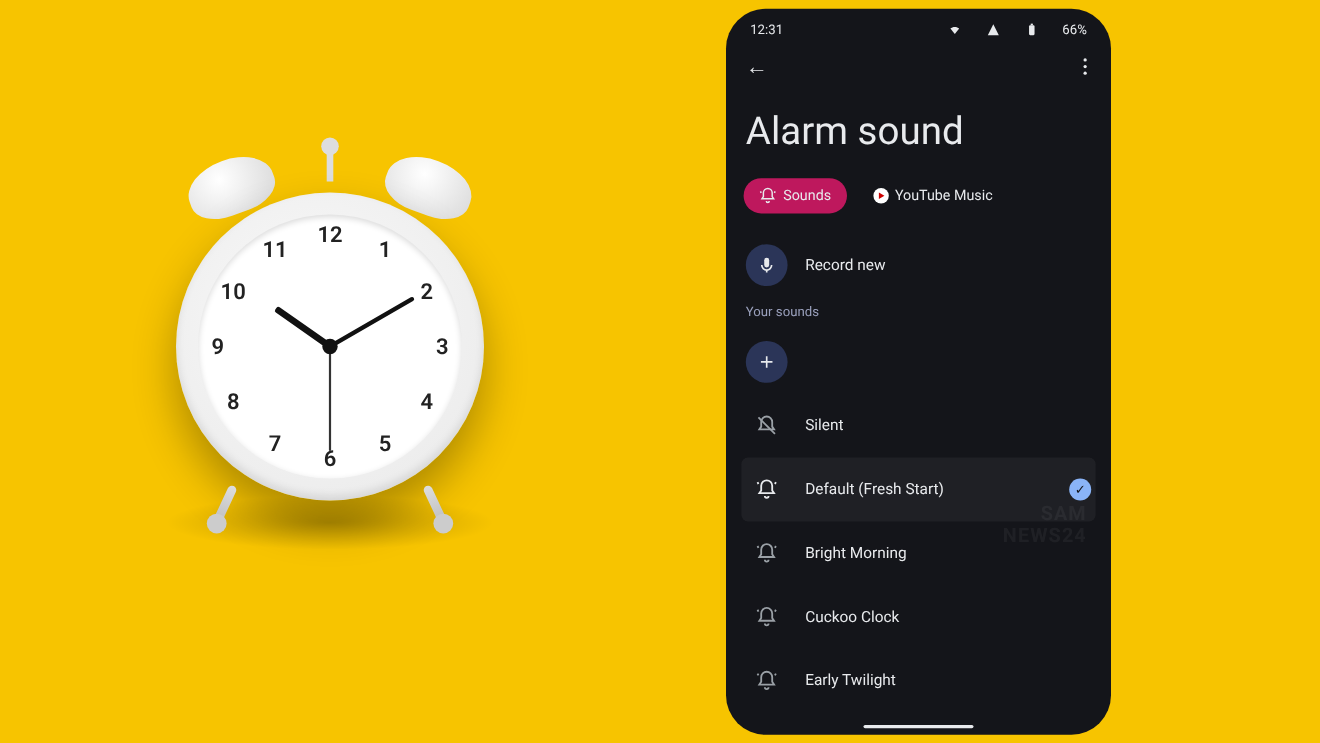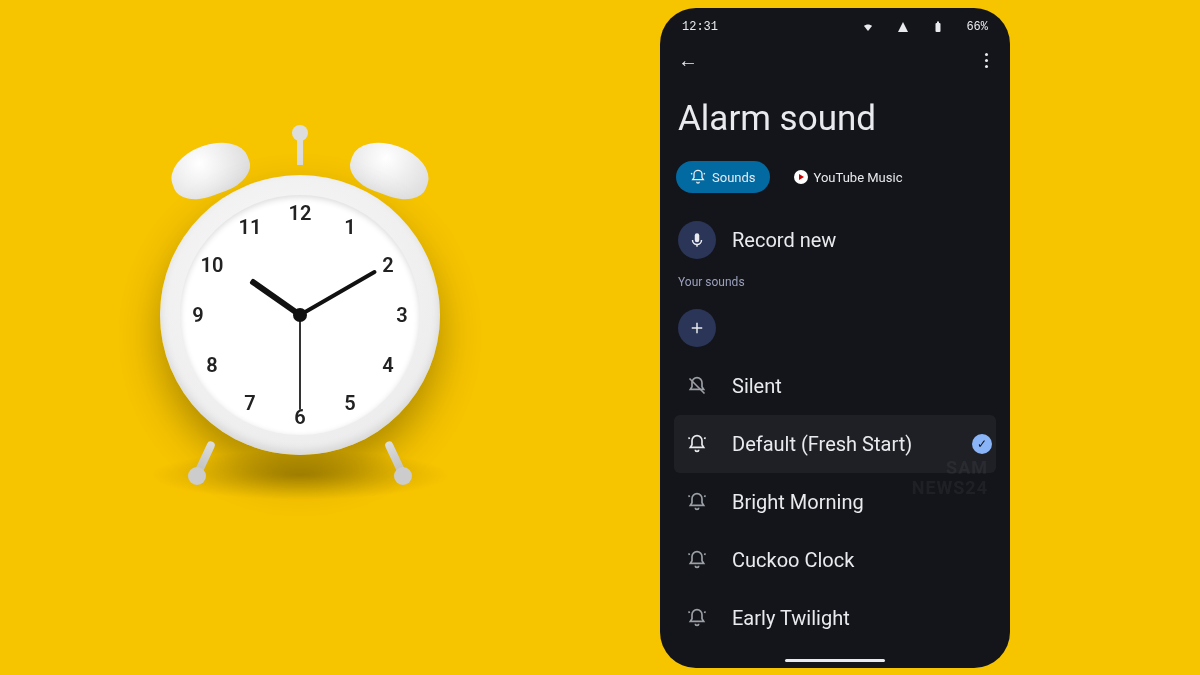--- a/index.html
+++ b/index.html
@@ -127,21 +127,20 @@
   padding: 8px 14px;
   color: #e8eaed;
   overflow: hidden;
 }
 .status-bar {
   display: flex;
   justify-content: space-between;
   align-items: center;
   font-size: 12px;
   padding: 4px 8px 2px;
-  font-family: Liberation Mono, monospace;
 }
 .status-right { display: flex; align-items: center; gap: 21px; }
 .status-icon { width: 14px; height: 12px; }
 .app-bar {
   display: flex;
   justify-content: space-between;
   align-items: center;
   padding: 12px 4px 8px;
 }
 .back-arrow { font-size: 20px; cursor: pointer; }
@@ -155,21 +154,21 @@
 .tabs { display: flex; gap: 10px; padding: 0 2px 18px; }
 .tab {
   display: flex;
   align-items: center;
   gap: 6px;
   padding: 8px 14px;
   border-radius: 18px;
   font-size: 13px;
   cursor: pointer;
 }
-.tab.active { background: #0369a1; }
+.tab.active { background: #be185d; }
 .tab-icon { width: 16px; height: 16px; display: flex; align-items: center; justify-content: center; }
 .yt-icon { width: 14px; height: 14px; background: #fff; border-radius: 50%; display: flex; align-items: center; justify-content: center; }
 .yt-icon::after { content: ''; border-left: 5px solid #c00; border-top: 3px solid transparent; border-bottom: 3px solid transparent; margin-left: 1px; }
 .section-header {
   font-size: 12px;
   color: #9aa0bc;
   padding: 6px 4px 10px;
 }
 .sound-item {
   display: flex;
@@ -183,21 +182,21 @@
   width: 38px;
   height: 38px;
   border-radius: 50%;
   display: flex;
   align-items: center;
   justify-content: center;
   flex-shrink: 0;
 }
 .sound-icon-circle.filled { background: #2b3558; }
 .sound-icon-circle.outline { border: none; }
-.sound-label { font-size: 20px; flex: 1; }
+.sound-label { font-size: 14px; flex: 1; }
 .check-badge {
   width: 20px; height: 20px;
   background: #8ab4f8;
   border-radius: 50%;
   display: flex;
   align-items: center;
   justify-content: center;
   color: #14151a;
   font-size: 12px;
 }

